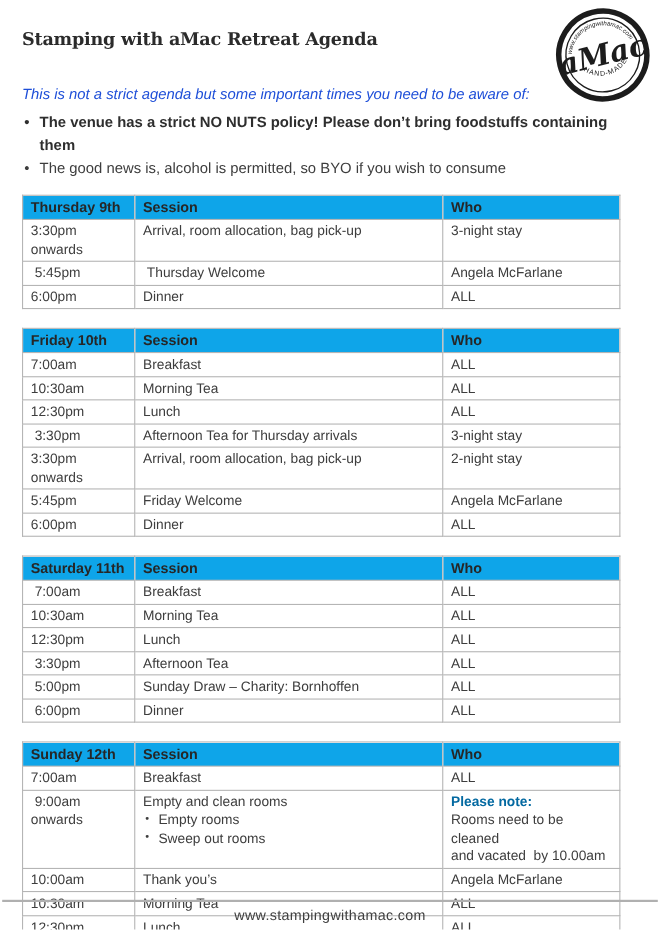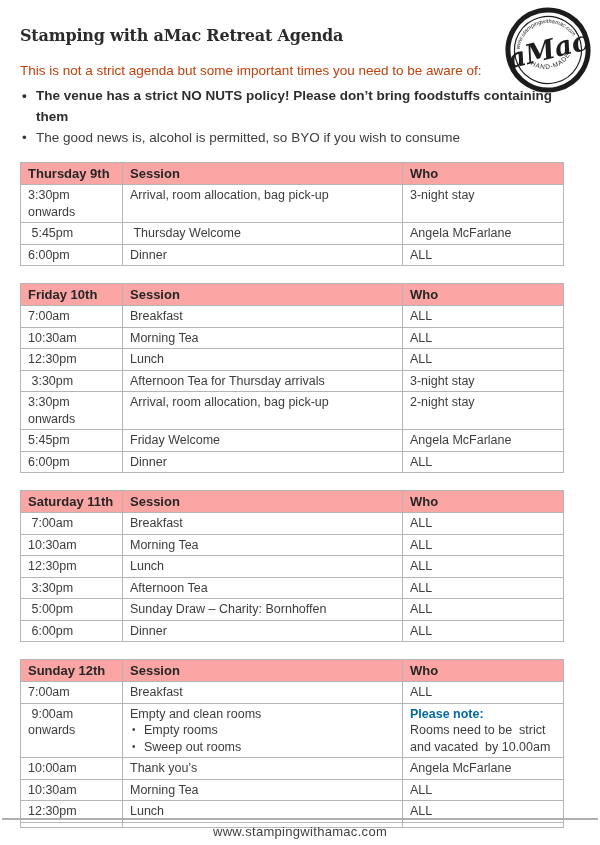--- a/index.html
+++ b/index.html
@@ -10,21 +10,21 @@
 
   .page-title {
     font-family: "DejaVu Serif", serif;
     font-weight: bold;
     font-size: 16px;
     color: #2b2b2b;
     letter-spacing: -0.2px;
     margin-top: 8px;
   }
 
-  .intro { font-size: 13.5px; color: #c2410c; margin-top: 16px; line-height: 19px; }
+  .intro { font-size: 13.5px; color: #1d4ed8; margin-top: 31px; line-height: 19px; font-style: italic; }
   .bullets { margin-top: 5px; }
   .bullet-row { display: flex; font-size: 13.5px; color: #3d3d3d; line-height: 21px; }
   .bullet-row .dot { width: 16px; text-align: left; padding-left: 2px; flex: none; }
   .bullet-row.bold { font-weight: bold; color: #2e2e2e; }
 
   .tables { margin-top: 14px; }
   table.agenda {
     border-collapse: collapse;
     table-layout: fixed;
     width: 543px;
@@ -36,21 +36,21 @@
   table.agenda col.c-session { width: 280px; }
   table.agenda col.c-who { width: 161px; }
   table.agenda th, table.agenda td {
     border: 1px solid #b5b5b5;
     padding: 2px 7px;
     line-height: 16.5px;
     vertical-align: top;
     overflow: hidden;
   }
   table.agenda th {
-    background: #fca5a5;
+    background: #0ea5e9;
     font-size: 13px;
     font-weight: bold;
     color: #262626;
     text-align: left;
     line-height: 17px;
   }
   table.agenda th.who, table.agenda td.who { text-align: left; }
   table.agenda td span.cellText { white-space: pre-wrap; }
   .cell-bullets { list-style: none; }
   .cell-bullets li { display: flex; }
@@ -258,21 +258,21 @@
                     <span class="dot">•</span>
                     <span>Empty rooms</span>
                   </li>
                   <li>
                     <span class="dot">•</span>
                     <span>Sweep out rooms</span>
                   </li>
                 </ul></td>
               <td class="who">
                 <div class="note-title">Please note:</div>
-                <div class="note-line">Rooms need to be  strict</div>
+                <div class="note-line">Rooms need to be  cleaned</div>
                 <div class="note-line">and vacated  by 10.00am</div>
               </td>
             </tr>
             <tr>
               <td><span class="cellText">10:00am</span></td>
               <td><span class="cellText">Thank you’s</span></td>
               <td class="who"><span class="cellText">Angela McFarlane</span></td>
             </tr>
             <tr>
               <td><span class="cellText">10:30am</span></td>

